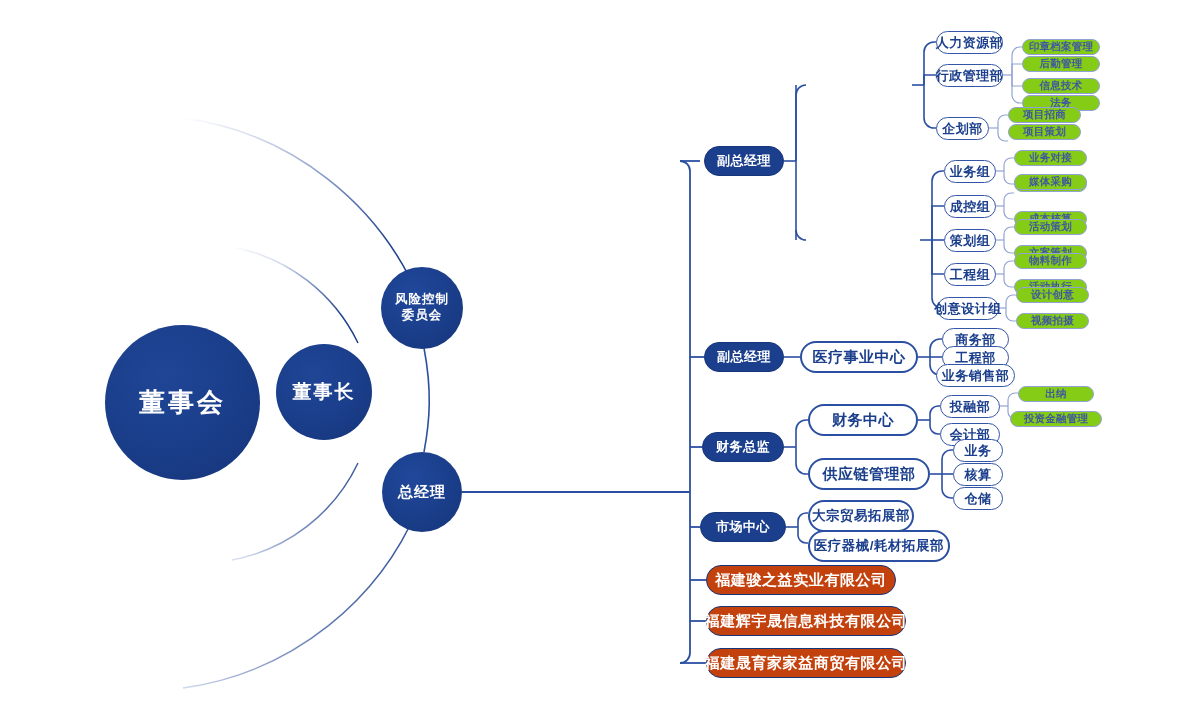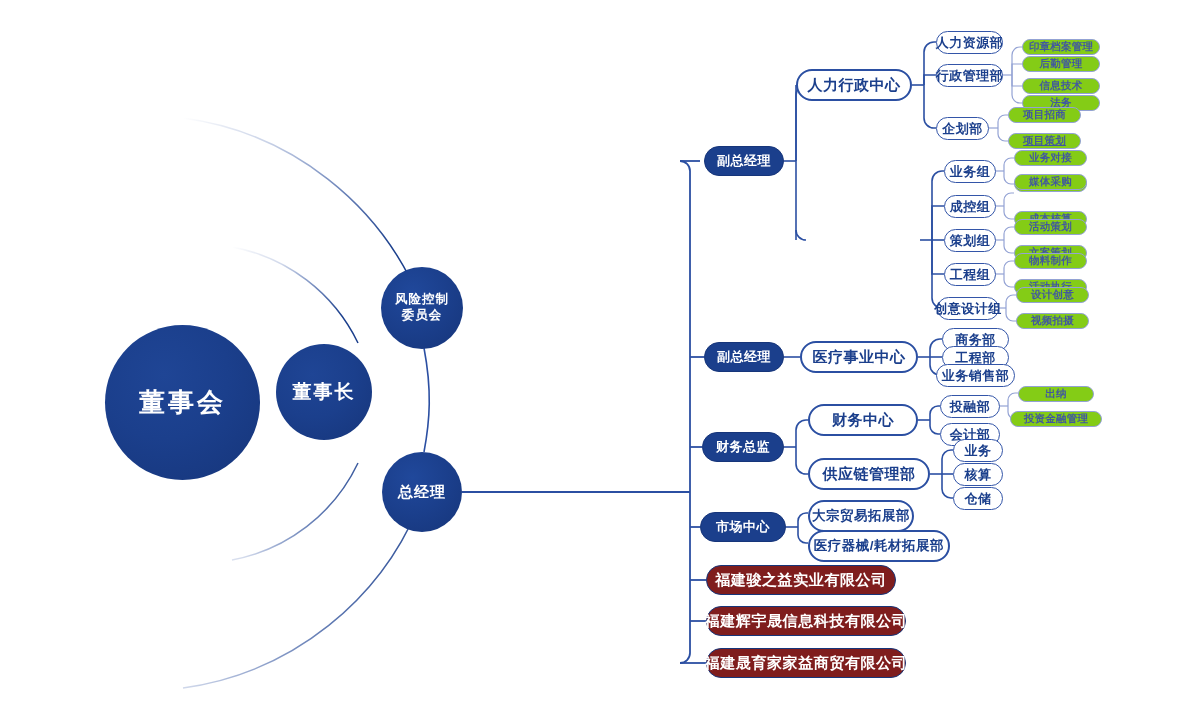--- a/index.html
+++ b/index.html
@@ -95,21 +95,21 @@
     background:#84cc16;
     color:#41589f;
     border:1px solid #93a2d4;
     font-size:10.5px;
     font-weight:bold;
     letter-spacing:0.2px;
     height:16px;
   }
   
   .pill.sub{
-    background:#7f1d1d;
+    background:#c2410c;
     color:#ffffff;
     border:1px solid #16357a;
     font-size:15px;
     letter-spacing:0.6px;
     height:30px;
   }
 </style>
 </head>
 <body>
 
@@ -296,23 +296,20 @@
     </span>
   </div>
   <div class="circ c-gm">
     <span>总经理</span>
   </div>
 
   <div class="pill lv1" style="left:704px;top:146px;width:80px;">
     <span>副总经理</span>
   </div>
 
-  <div class="pill lv2" style="left:796px;top:69px;width:116px;">
-    <span>人力行政中心</span>
-  </div>
   <div class="pill lv3" style="left:936px;top:31px;width:67px;">
     <span>人力资源部</span>
   </div>
   <div class="pill lv3" style="left:936px;top:64px;width:67px;">
     <span>行政管理部</span>
   </div>
   <div class="pill lv4" style="left:1022px;top:39px;width:78px;">
     <span>印章档案管理</span>
   </div>
   <div class="pill lv4" style="left:1022px;top:56px;width:78px;">
@@ -324,21 +321,21 @@
   <div class="pill lv4" style="left:1022px;top:95px;width:78px;">
     <span>法务</span>
   </div>
 
   <div class="pill lv3" style="left:936px;top:117px;width:53px;">
     <span>企划部</span>
   </div>
   <div class="pill lv4" style="left:1008px;top:107px;width:73px;">
     <span>项目招商</span>
   </div>
-  <div class="pill lv4" style="left:1008px;top:133px;width:73px;text-decoration:underline;">
+  <div class="pill lv4" style="left:1008px;top:124px;width:73px;">
     <span>项目策划</span>
   </div>
 
 
   <div class="pill lv3" style="left:944px;top:160px;width:52px;">
     <span>业务组</span>
   </div>
   <div class="pill lv4" style="left:1014px;top:150px;width:73px;">
     <span>业务对接</span>
   </div>

